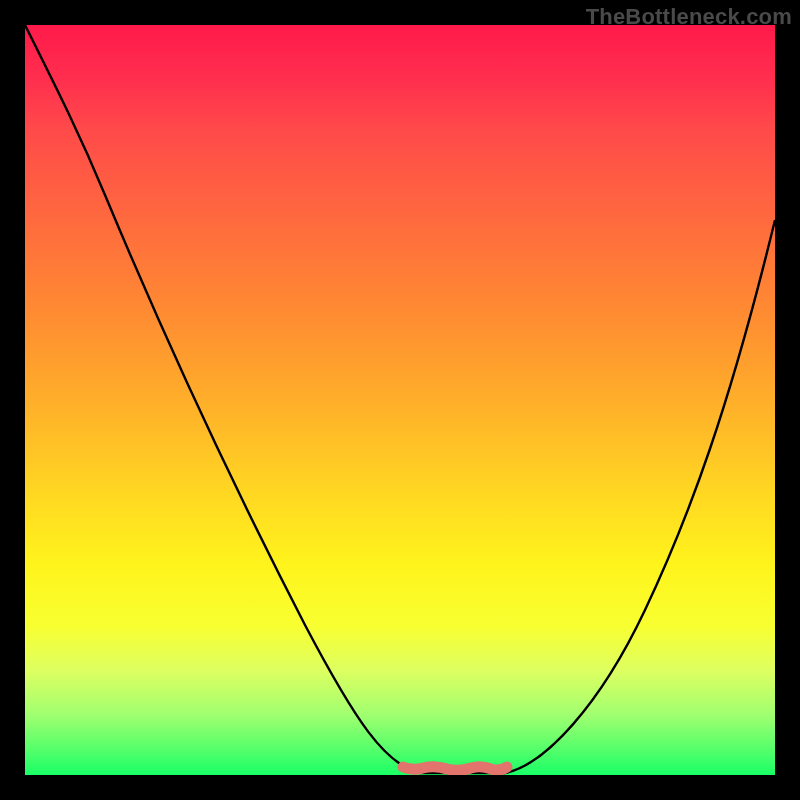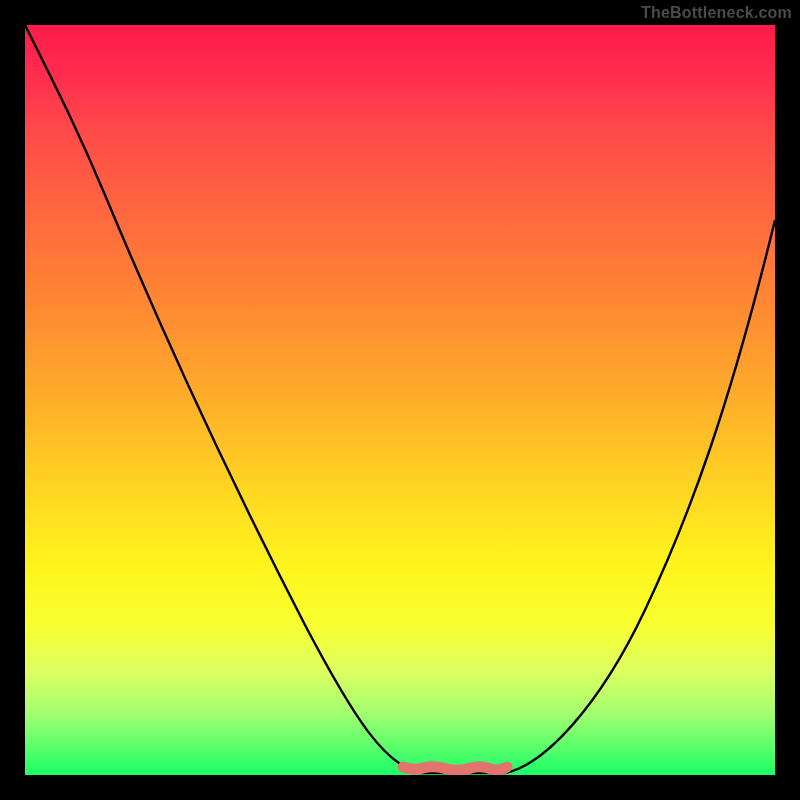--- a/index.html
+++ b/index.html
@@ -45,21 +45,21 @@
     left: 0;
     top: 0;
     width: 750px;
     height: 750px;
   }
   .watermark {
     position: absolute;
     top: 4px;
     right: 8px;
     color: #4a4a4a;
-    font-size: 16px;
+    font-size: 22px;
     font-weight: 600;
     letter-spacing: 0.2px;
     user-select: none;
   }
 </style>
 </head>
 <body>
 
 <div class="stage">
 

